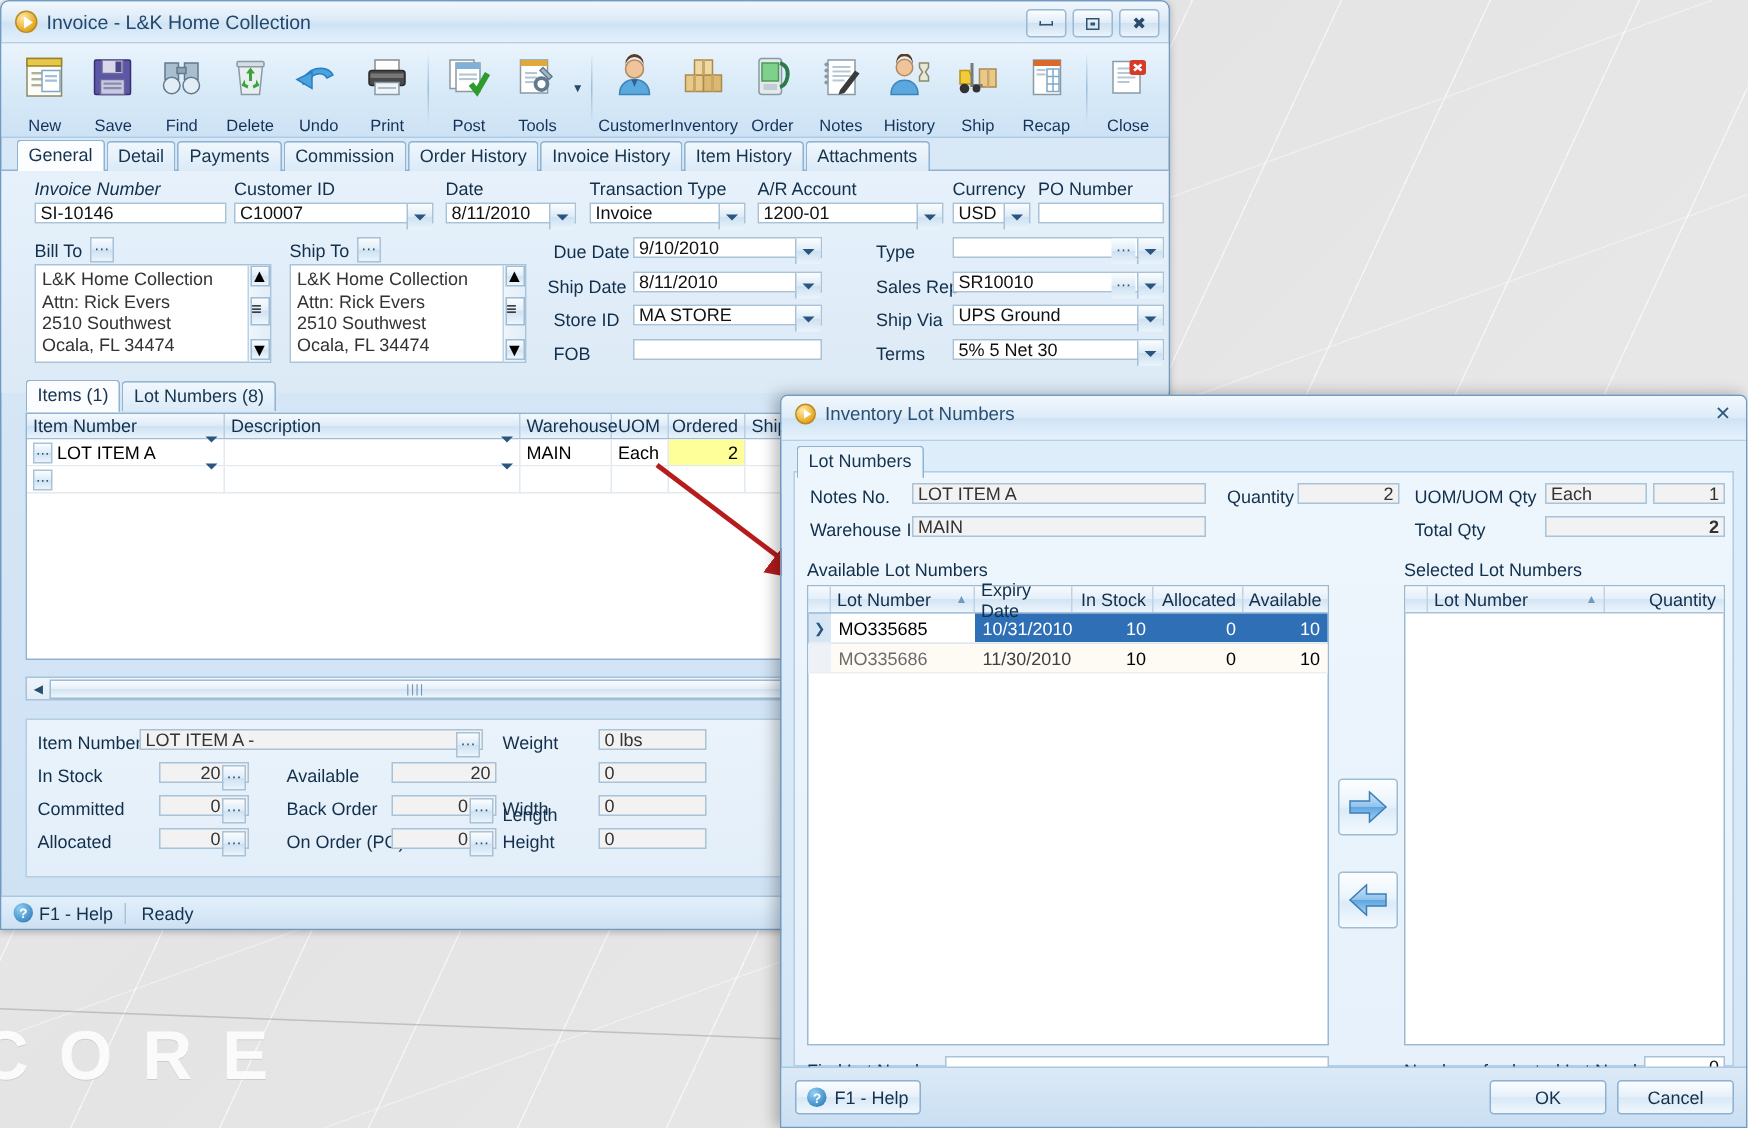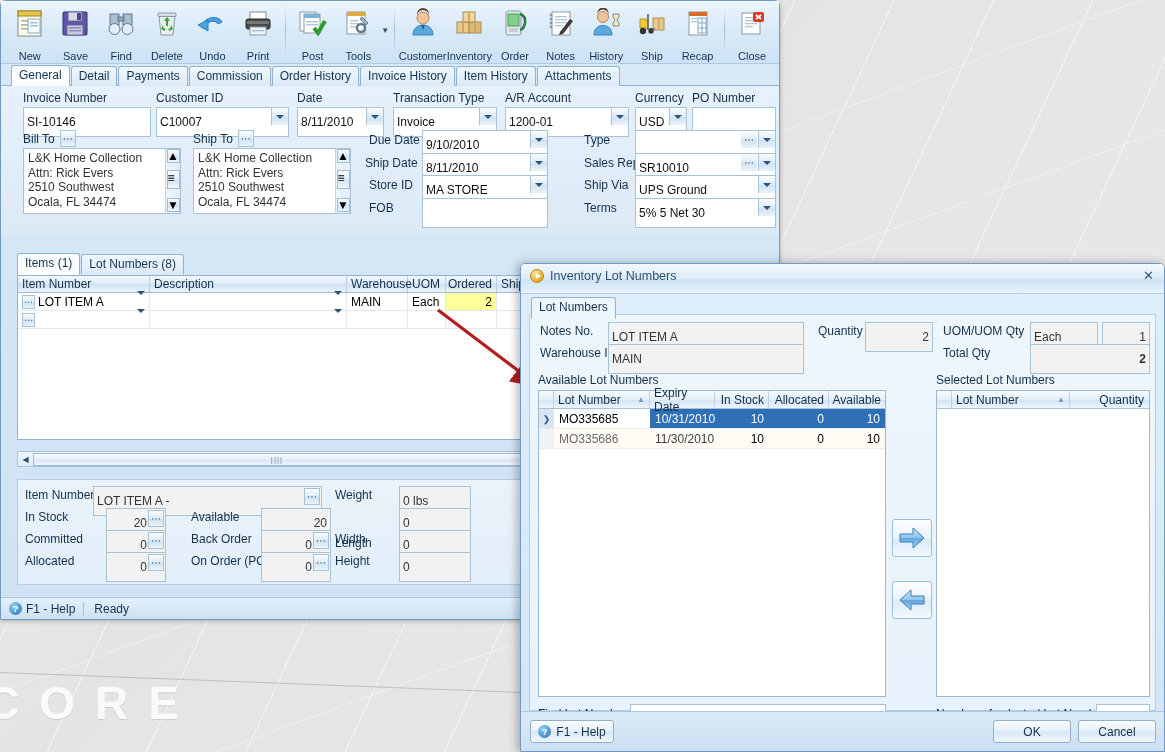--- a/index.html
+++ b/index.html
@@ -61,21 +61,21 @@
   .tabsrow { padding:6px 0 0 10px; height:22px; display:flex; align-items:flex-end; gap:1px;
     border-bottom:1px solid #8fb3d2; background:transparent; }
   .tab { padding:2px 7px 3px 7px; font-size:12px; color:#16344f; border:1px solid #8fb3d2;
     border-bottom:none; border-radius:3px 3px 0 0;
     background:linear-gradient(180deg,#f0f7fd,#dbeaf7); position:relative; top:1px; }
   .tab.active { background:#fbfdff; font-weight:normal; padding-bottom:4px; top:2px;
     border-bottom:1px solid #fbfdff; }
 
   .formarea { background:linear-gradient(180deg,#e6f1fb,#dceaf6); padding:6px 0 0 0; height:148px; position:relative; }
   .lbl { font-size:12px; color:#12304c; }
-  .fld { background:#fff; border:1px solid #a8c2d8; height:30px; font-size:12px; color:#111;
+  .fld { background:#fff; border:1px solid #a8c2d8; height:14px; font-size:12px; color:#111;
     padding:1px 3px; display:flex; align-items:center; }
   .fld.ro { background:#f2f2f2; color:#333; }
   .combo { position:relative; }
   .combo .arw { position:absolute; right:0; top:0; width:17px; height:17px;
     background:linear-gradient(180deg,#fbfdfe,#dcebf7 50%,#cde0f0 51%,#eaf4fc);
     border-left:1px solid #a8c2d8; display:flex; align-items:center; justify-content:center; }
   .chev { width:0;height:0;border-left:4px solid transparent;border-right:4px solid transparent;
     border-top:4px solid #2a5580; }
   .elip { width:16px; height:17px; background:linear-gradient(180deg,#fbfdfe,#dcebf7 50%,#cde0f0 51%,#eaf4fc);
     border:1px solid #a8c2d8; display:flex; align-items:center; justify-content:center;
@@ -148,20 +148,33 @@
 </head>
 <body>
 
 <div id="desktop">
   <div id="desktop-line"></div>
   <div id="wm">CORE</div>
 </div>
 
 <div id="mainwin">
 
+  <div class="titlebar">
+    <span class="tbicon"></span>
+    <span class="tbtext">Invoice - L&amp;K Home Collection</span>
+    <div class="wbtns">
+      <div class="wbtn">
+          <span class="g-min"></span>
+        </div>
+      <div class="wbtn">
+          <span class="g-max"></span>
+        </div>
+      <div class="wbtn">✖</div>
+    </div>
+  </div>
 
   <div class="toolbar">
     <div class="tbtn">
       <span class="ic">
         <svg width="32" height="31" viewBox="0 0 32 31">
             <rect x="4" y="3" width="23" height="25" fill="#fdfdf5" stroke="#8a8a6a"></rect>
             <rect x="4" y="3" width="23" height="5" fill="#e8c84a" stroke="#9a8320"></rect>
             <rect x="7" y="12" width="16" height="1.6" fill="#b0b0a0"></rect>
             <rect x="7" y="16" width="16" height="1.6" fill="#b0b0a0"></rect>
             <rect x="7" y="20" width="11" height="1.6" fill="#b0b0a0"></rect>
@@ -384,21 +397,21 @@
     <div class="tab"><span>Payments</span></div>
     <div class="tab"><span>Commission</span></div>
     <div class="tab"><span>Order History</span></div>
     <div class="tab"><span>Invoice History</span></div>
     <div class="tab"><span>Item History</span></div>
     <div class="tab"><span>Attachments</span></div>
   </div>
 
   <div class="formarea">
 
-    <div class="lbl" style="position:absolute;left:22px;top:5px;">Invoice Number</div>
+    <div class="lbl" style="position:absolute;left:22px;top:5px;font-style:italic;">Invoice Number</div>
     <div class="lbl" style="position:absolute;left:155px;top:5px;">Customer ID</div>
     <div class="lbl" style="position:absolute;left:296px;top:5px;">Date</div>
     <div class="lbl" style="position:absolute;left:392px;top:5px;">Transaction Type</div>
     <div class="lbl" style="position:absolute;left:504px;top:5px;">A/R Account</div>
     <div class="lbl" style="position:absolute;left:634px;top:5px;">Currency</div>
     <div class="lbl" style="position:absolute;left:691px;top:5px;">PO Number</div>
 
     <div class="fld" style="position:absolute;left:22px;top:21px;width:128px;">SI-10146</div>
     <div class="fld combo" style="position:absolute;left:155px;top:21px;width:133px;">
         <span>C10007</span>

